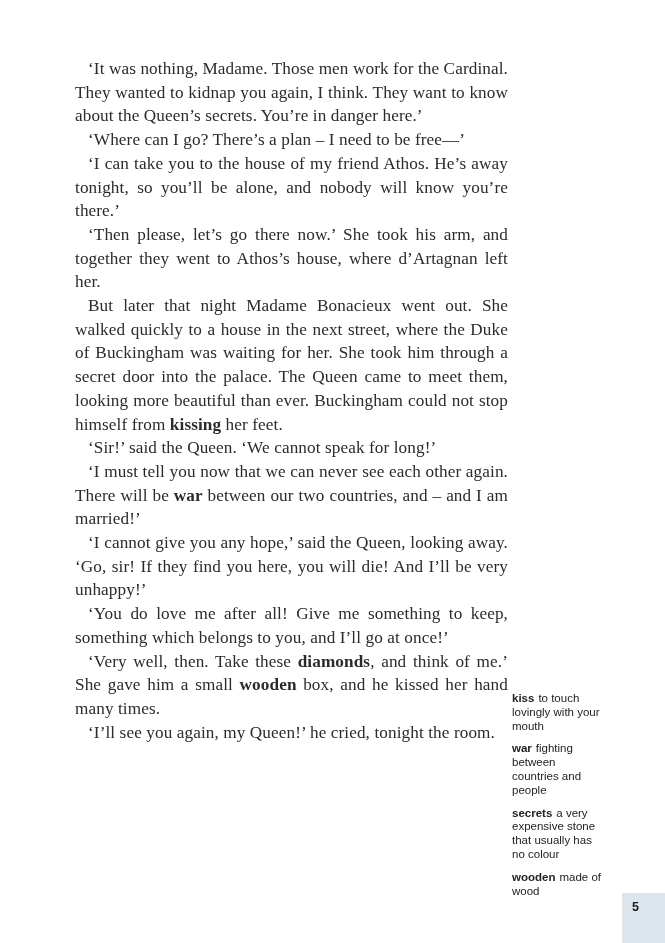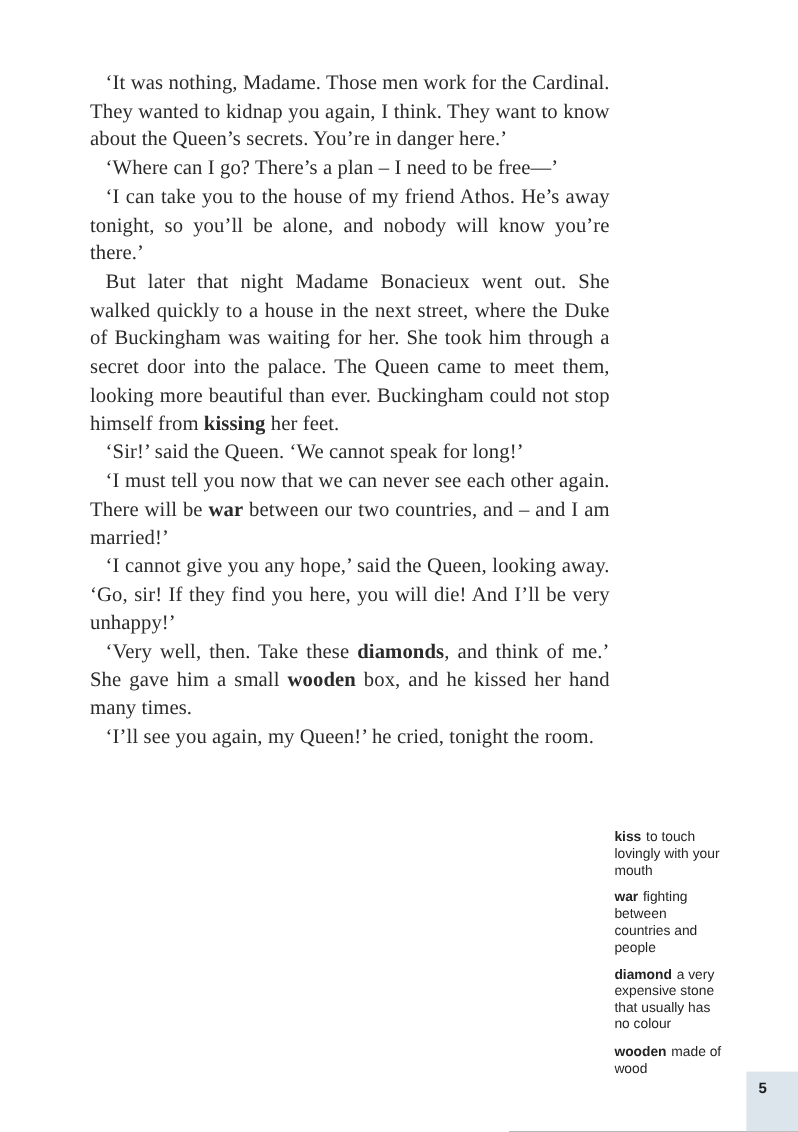--- a/index.html
+++ b/index.html
@@ -60,32 +60,34 @@
 </style>
 </head>
 <body>
 
 <div class="page" style="background: rgb(255, 255, 255);">
 
   <main class="text-block" style="color: rgb(43, 43, 43);">
       <p>‘It was nothing, Madame. Those men work for the Cardinal. They wanted to kidnap you again, I think. They want to know about the Queen’s secrets. You’re in danger here.’</p>
       <p>‘Where can I go? There’s a plan – I need to be free—’</p>
       <p>‘I can take you to the house of my friend Athos. He’s away tonight, so you’ll be alone, and nobody will know you’re there.’</p>
+      <p>‘Then please, let’s go there now.’ She took his arm, and together they went to Athos’s house, where d’Artagnan left her.</p>
       <p>But later that night Madame Bonacieux went out. She walked quickly to a house in the next street, where the Duke of Buckingham was waiting for her. She took him through a secret door into the palace. The Queen came to meet them, looking more beautiful than ever. Buckingham could not stop himself from <b>kissing</b> her feet.</p>
       <p>‘Sir!’ said the Queen. ‘We cannot speak for long!’</p>
       <p>‘I must tell you now that we can never see each other again. There will be <b>war</b> between our two countries, and – and I am married!’</p>
       <p>‘I cannot give you any hope,’ said the Queen, looking away. ‘Go, sir! If they find you here, you will die! And I’ll be very unhappy!’</p>
+      <p>‘You do love me after all! Give me something to keep, something which belongs to you, and I’ll go at once!’</p>
       <p>‘Very well, then. Take these <b>diamonds</b>, and think of me.’ She gave him a small <b>wooden</b> box, and he kissed her hand many times.</p>
       <p>‘I’ll see you again, my Queen!’ he cried, tonight the room.</p>
     </main>
 
   <aside class="glossary">
       <p><b>kiss</b>to touch lovingly with your mouth</p>
       <p><b>war</b>fighting between countries and people</p>
-      <p><b>diamond</b>a very expensive stone that usually has no colour</p>
+      <p><b>secrets</b>a very expensive stone that usually has no colour</p>
       <p><b>wooden</b>made of wood</p>
     </aside>
 
   <div class="page-number-box" style="background: rgb(219, 229, 235);">
     <span class="page-number">5</span>
   </div>
 
 </div>
 
 </body></html>

